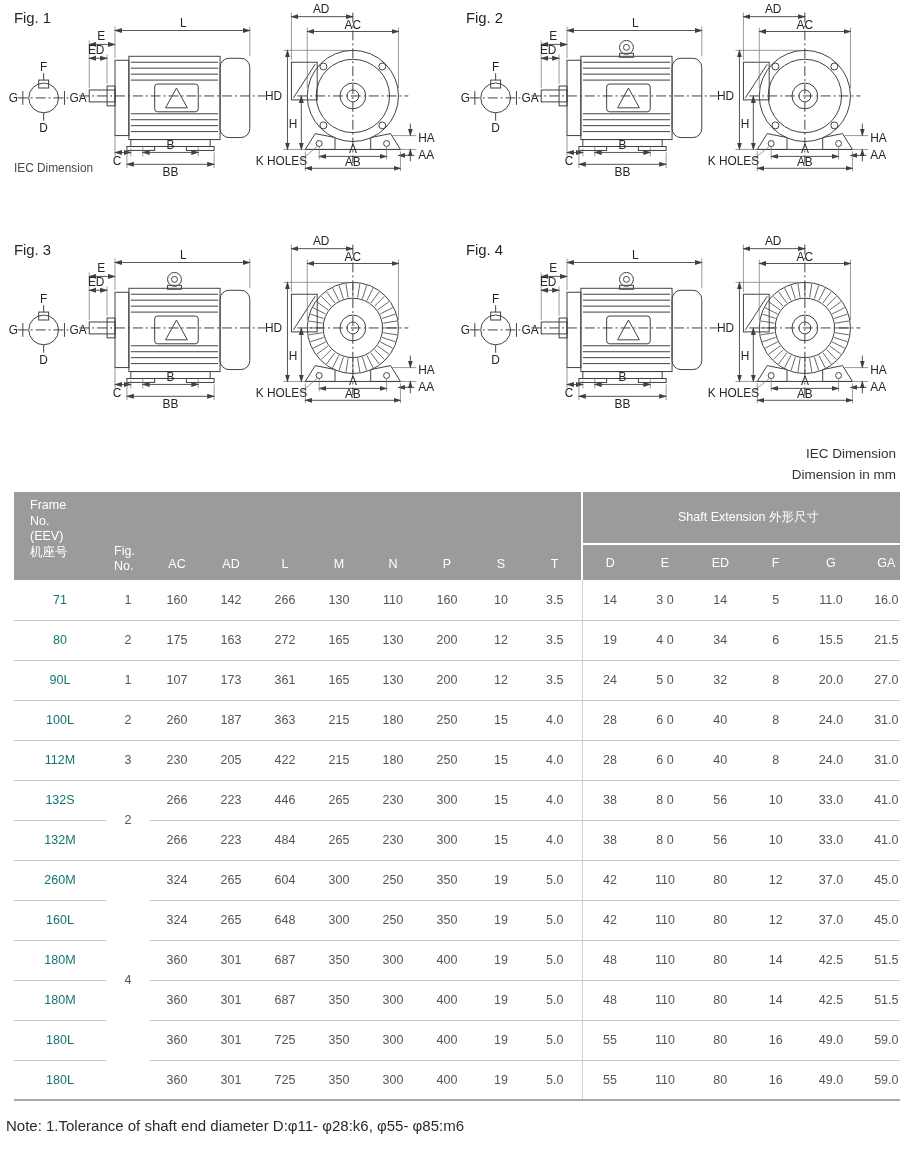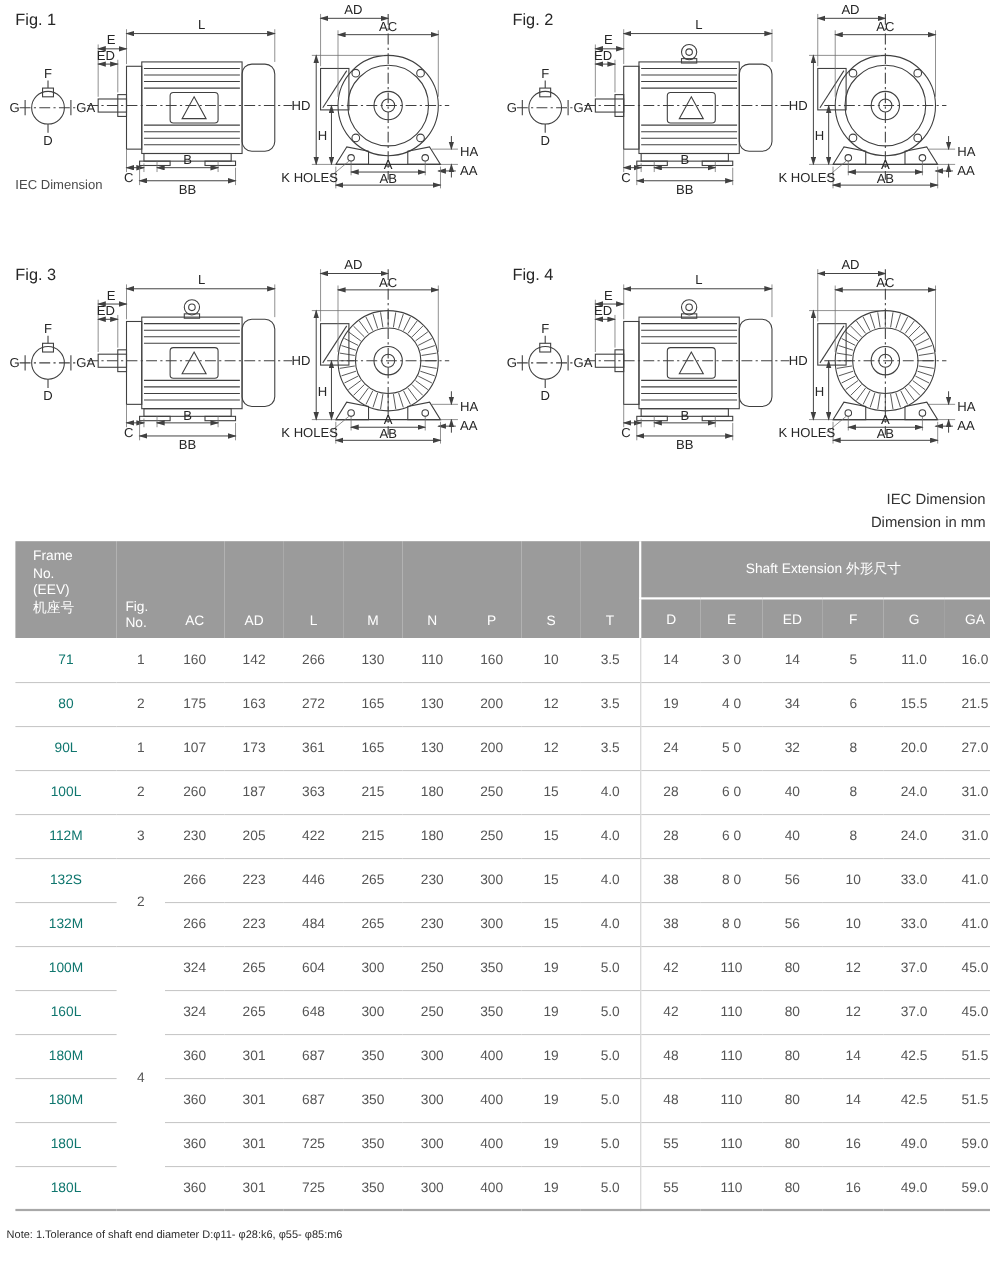--- a/index.html
+++ b/index.html
@@ -47,21 +47,21 @@
     border-left:2px solid #ffffff;border-bottom:2px solid #ffffff;}
   tr.shaft-sub-row th:first-child{border-left:2px solid #ffffff;}
   tr.shaft-sub-row th{height:36px;vertical-align:middle;text-align:center;}
   tbody td{height:40px;text-align:center;vertical-align:middle;
     border-top:1px solid var(--row-line);color:var(--value-ink);}
   tbody tr:first-child td{border-top:none;}
   tbody td.frame-cell{color:#0f766e;}
   tbody td.shaft-first{border-left:1px solid #d2d2d2;}
 
   
-  .note{position:absolute;top:1116px;left:6px;font-size:10px;line-height:1.35;color:#2b2b2b;}
+  .note{position:absolute;top:1116px;left:6px;font-size:15px;line-height:1.35;color:#2b2b2b;}
   .note .note-indent{padding-left:41px;}
 </style>
 </head>
 <body>
 
 <svg width="0" height="0" style="position:absolute" aria-hidden="true" data-name="svg-defs">
   <defs>
     <marker id="arr" markerWidth="8" markerHeight="6" refX="7" refY="2.5" orient="auto-start-reverse" markerUnits="userSpaceOnUse">
       <path d="M0,0 L8,2.5 L0,5 Z" fill="#404040"></path>
     </marker>
@@ -856,21 +856,21 @@
           <td data-name="dim-value-cell">15</td>
           <td data-name="dim-value-cell">4.0</td>
           <td class="shaft-first" data-name="dim-value-cell">38</td>
           <td data-name="dim-value-cell">8 0</td>
           <td data-name="dim-value-cell">56</td>
           <td data-name="dim-value-cell">10</td>
           <td data-name="dim-value-cell">33.0</td>
           <td data-name="dim-value-cell">41.0</td>
         </tr>
         <tr data-name="table-row">
-          <td class="frame-cell" data-name="frame-no-cell">100M</td>
+          <td class="frame-cell" data-name="frame-no-cell">260M</td>
           <td rowspan="6" data-name="fig-no-cell">4</td>
           <td data-name="dim-value-cell">324</td>
           <td data-name="dim-value-cell">265</td>
           <td data-name="dim-value-cell">604</td>
           <td data-name="dim-value-cell">300</td>
           <td data-name="dim-value-cell">250</td>
           <td data-name="dim-value-cell">350</td>
           <td data-name="dim-value-cell">19</td>
           <td data-name="dim-value-cell">5.0</td>
           <td class="shaft-first" data-name="dim-value-cell">42</td>

